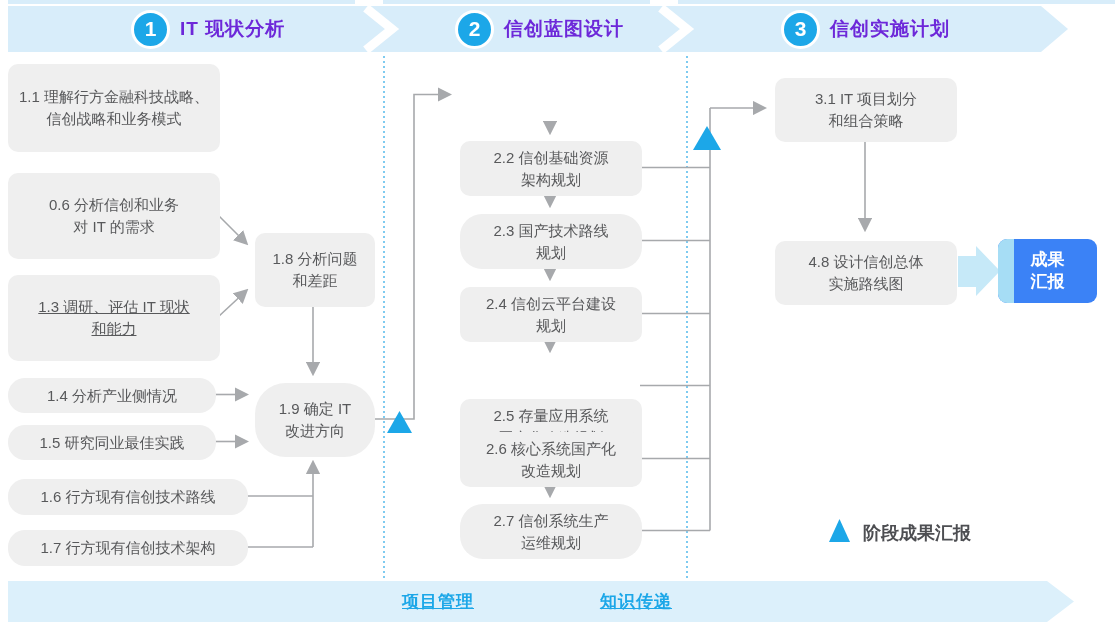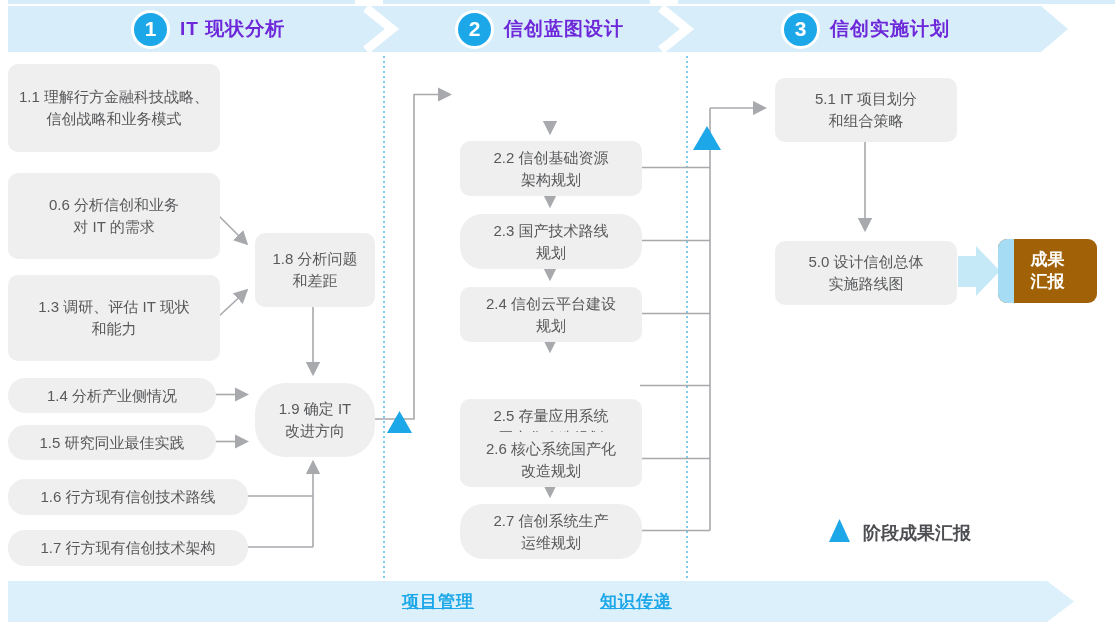--- a/index.html
+++ b/index.html
@@ -20,21 +20,21 @@
     color:#fff; font-weight:bold; font-size:21px; display:flex; align-items:center; justify-content:center;
   }
   .phase .title { color:#6d28d9; font-weight:bold; font-size:19px; letter-spacing:1px; }
   .box {
     position:absolute; background:#EFEFEF; border-radius:10px; color:#58595B;
     font-size:15px; line-height:1.45; display:flex; align-items:center; justify-content:center;
     text-align:center; white-space:pre-line; z-index:3; padding:1px;
   }
   .pill { border-radius:17px; }
   .report {
-    position:absolute; left:998px; top:239px; width:99px; height:64px; background:#a16207;
+    position:absolute; left:998px; top:239px; width:99px; height:64px; background:#3b82f6;
     border-radius:9px; color:#fff; font-weight:bold; font-size:17px; line-height:1.3;
     display:flex; align-items:center; justify-content:center; text-align:center;
     white-space:pre-line; z-index:3;
   }
   .report::before {
     content:""; position:absolute; left:0; top:0; bottom:0; width:16px;
     background:#A6DDF5; border-radius:9px 0 0 9px;
   }
   .report span { position:relative; z-index:1; }
   .footer-label { position:absolute; top:590px; color:#1CA7E8; font-weight:bold; font-size:17px; letter-spacing:1px; z-index:4;text-decoration:underline; }
@@ -117,21 +117,21 @@
   </div>
   <div class="phase" style="left:781px;">
     <div class="num">3</div>
     <div class="title">信创实施计划</div>
   </div>
 
   <div class="box" style="left:8px; top:64px; width:210px; height:86px;">1.1 理解行方金融科技战略、
 信创战略和业务模式</div>
   <div class="box" style="left:8px; top:173px; width:210px; height:84px;">0.6 分析信创和业务
 对 IT 的需求</div>
-  <div class="box" style="left:8px; top:275px; width:210px; height:84px;">1.3 调研、评估 IT 现状
+  <div class="box" style="left:8px; top:275px; width:210px; height:84px;text-decoration:underline;">1.3 调研、评估 IT 现状
 和能力</div>
   <div class="box pill" style="left:8px; top:378px; width:206px; height:33px;">1.4 分析产业侧情况</div>
   <div class="box pill" style="left:8px; top:425px; width:206px; height:33px;">1.5 研究同业最佳实践</div>
   <div class="box pill" style="left:8px; top:479px; width:238px; height:34px;">1.6 行方现有信创技术路线</div>
   <div class="box pill" style="left:8px; top:530px; width:238px; height:34px;">1.7 行方现有信创技术架构</div>
   <div class="box" style="left:255px; top:233px; width:118px; height:72px;">1.8 分析问题
 和差距</div>
   <div class="box" style="left:255px; top:383px; width:118px; height:72px;border-radius:31px;">1.9 确定 IT
 改进方向</div>
 
@@ -141,23 +141,23 @@
 规划</div>
   <div class="box" style="left:460px; top:287px; width:180px; height:53px;">2.4 信创云平台建设
 规划</div>
   <div class="box" style="left:460px; top:359px; width:180px; height:53px;margin-top:40px;">2.5 存量应用系统
 国产化改造规划</div>
   <div class="box" style="left:460px; top:432px; width:180px; height:53px;">2.6 核心系统国产化
 改造规划</div>
   <div class="box" style="left:460px; top:504px; width:180px; height:53px;border-radius:23px;">2.7 信创系统生产
 运维规划</div>
 
-  <div class="box" style="left:775px; top:78px; width:180px; height:62px;">5.1 IT 项目划分
+  <div class="box" style="left:775px; top:78px; width:180px; height:62px;">3.1 IT 项目划分
 和组合策略</div>
-  <div class="box" style="left:775px; top:241px; width:180px; height:62px;">5.0 设计信创总体
+  <div class="box" style="left:775px; top:241px; width:180px; height:62px;">4.8 设计信创总体
 实施路线图</div>
 
   <div class="report">
     <span>成果
 汇报</span>
   </div>
 
   <div class="legend-label">阶段成果汇报</div>
 
   <div class="footer-label" style="left:402px;">项目管理</div>

